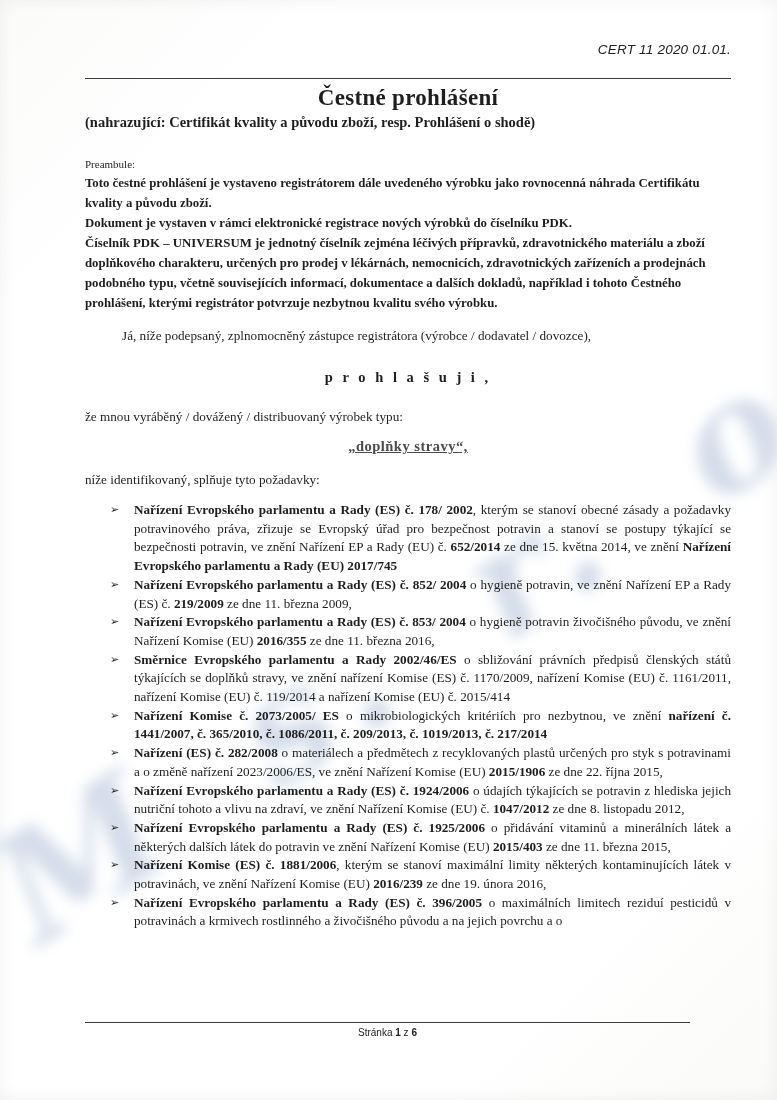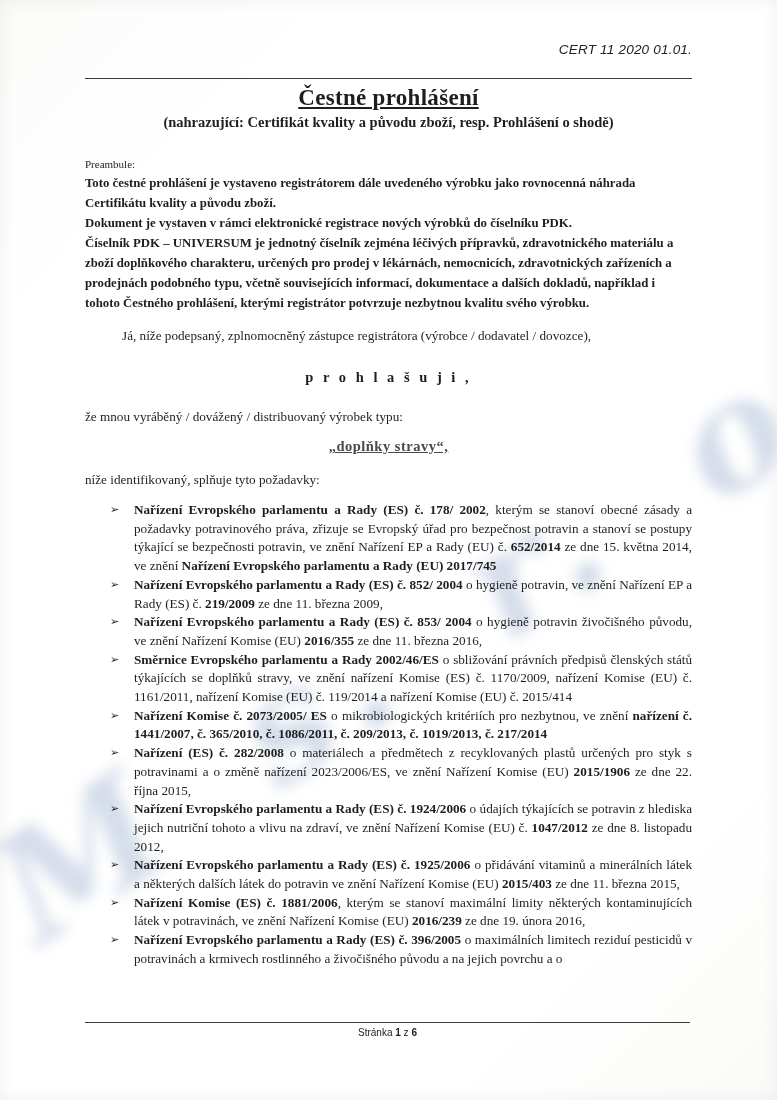--- a/index.html
+++ b/index.html
@@ -12,21 +12,21 @@
   .page{
     position:relative;
     width:777px;height:1100px;
     background:linear-gradient(135deg,#fbfbfa 0%,#ffffff 18%,#ffffff 82%,#fafaf8 100%);
     overflow:hidden;
     color:#1e1e1e;
     box-shadow:inset 0 0 18px rgba(0,0,0,0.06);
   }
   .content{
     position:relative;
-    padding:42px 85px 0 85px;
+    padding:42px 46px 0 85px;
     z-index:2;
   }
   
   .watermark{
     position:absolute;
     left:10px;top:815px;
     width:1050px;
     transform:rotate(-33deg);
     transform-origin:0 50%;
     font-family:"DejaVu Serif",serif;
@@ -52,24 +52,22 @@
   }
   .top-rule{
     border:none;border-top:1.6px solid #3a3a3a;
     margin:21px 0 6px 0;
   }
   .doc-title{
     text-align:center;
     font-size:23px;font-weight:bold;
     margin:2px 0 3px 0;
     letter-spacing:.3px;
-    text-decoration:underline;
   }
   .doc-subtitle{
-    text-align:center;
     font-size:14.5px;font-weight:bold;
     margin:0;
   }
   
   .preamble-heading{
     font-size:11px;font-weight:normal;
     margin:27px 0 3px 0;
   }
   .preamble-par{
     font-size:12.8px;font-weight:bold;

